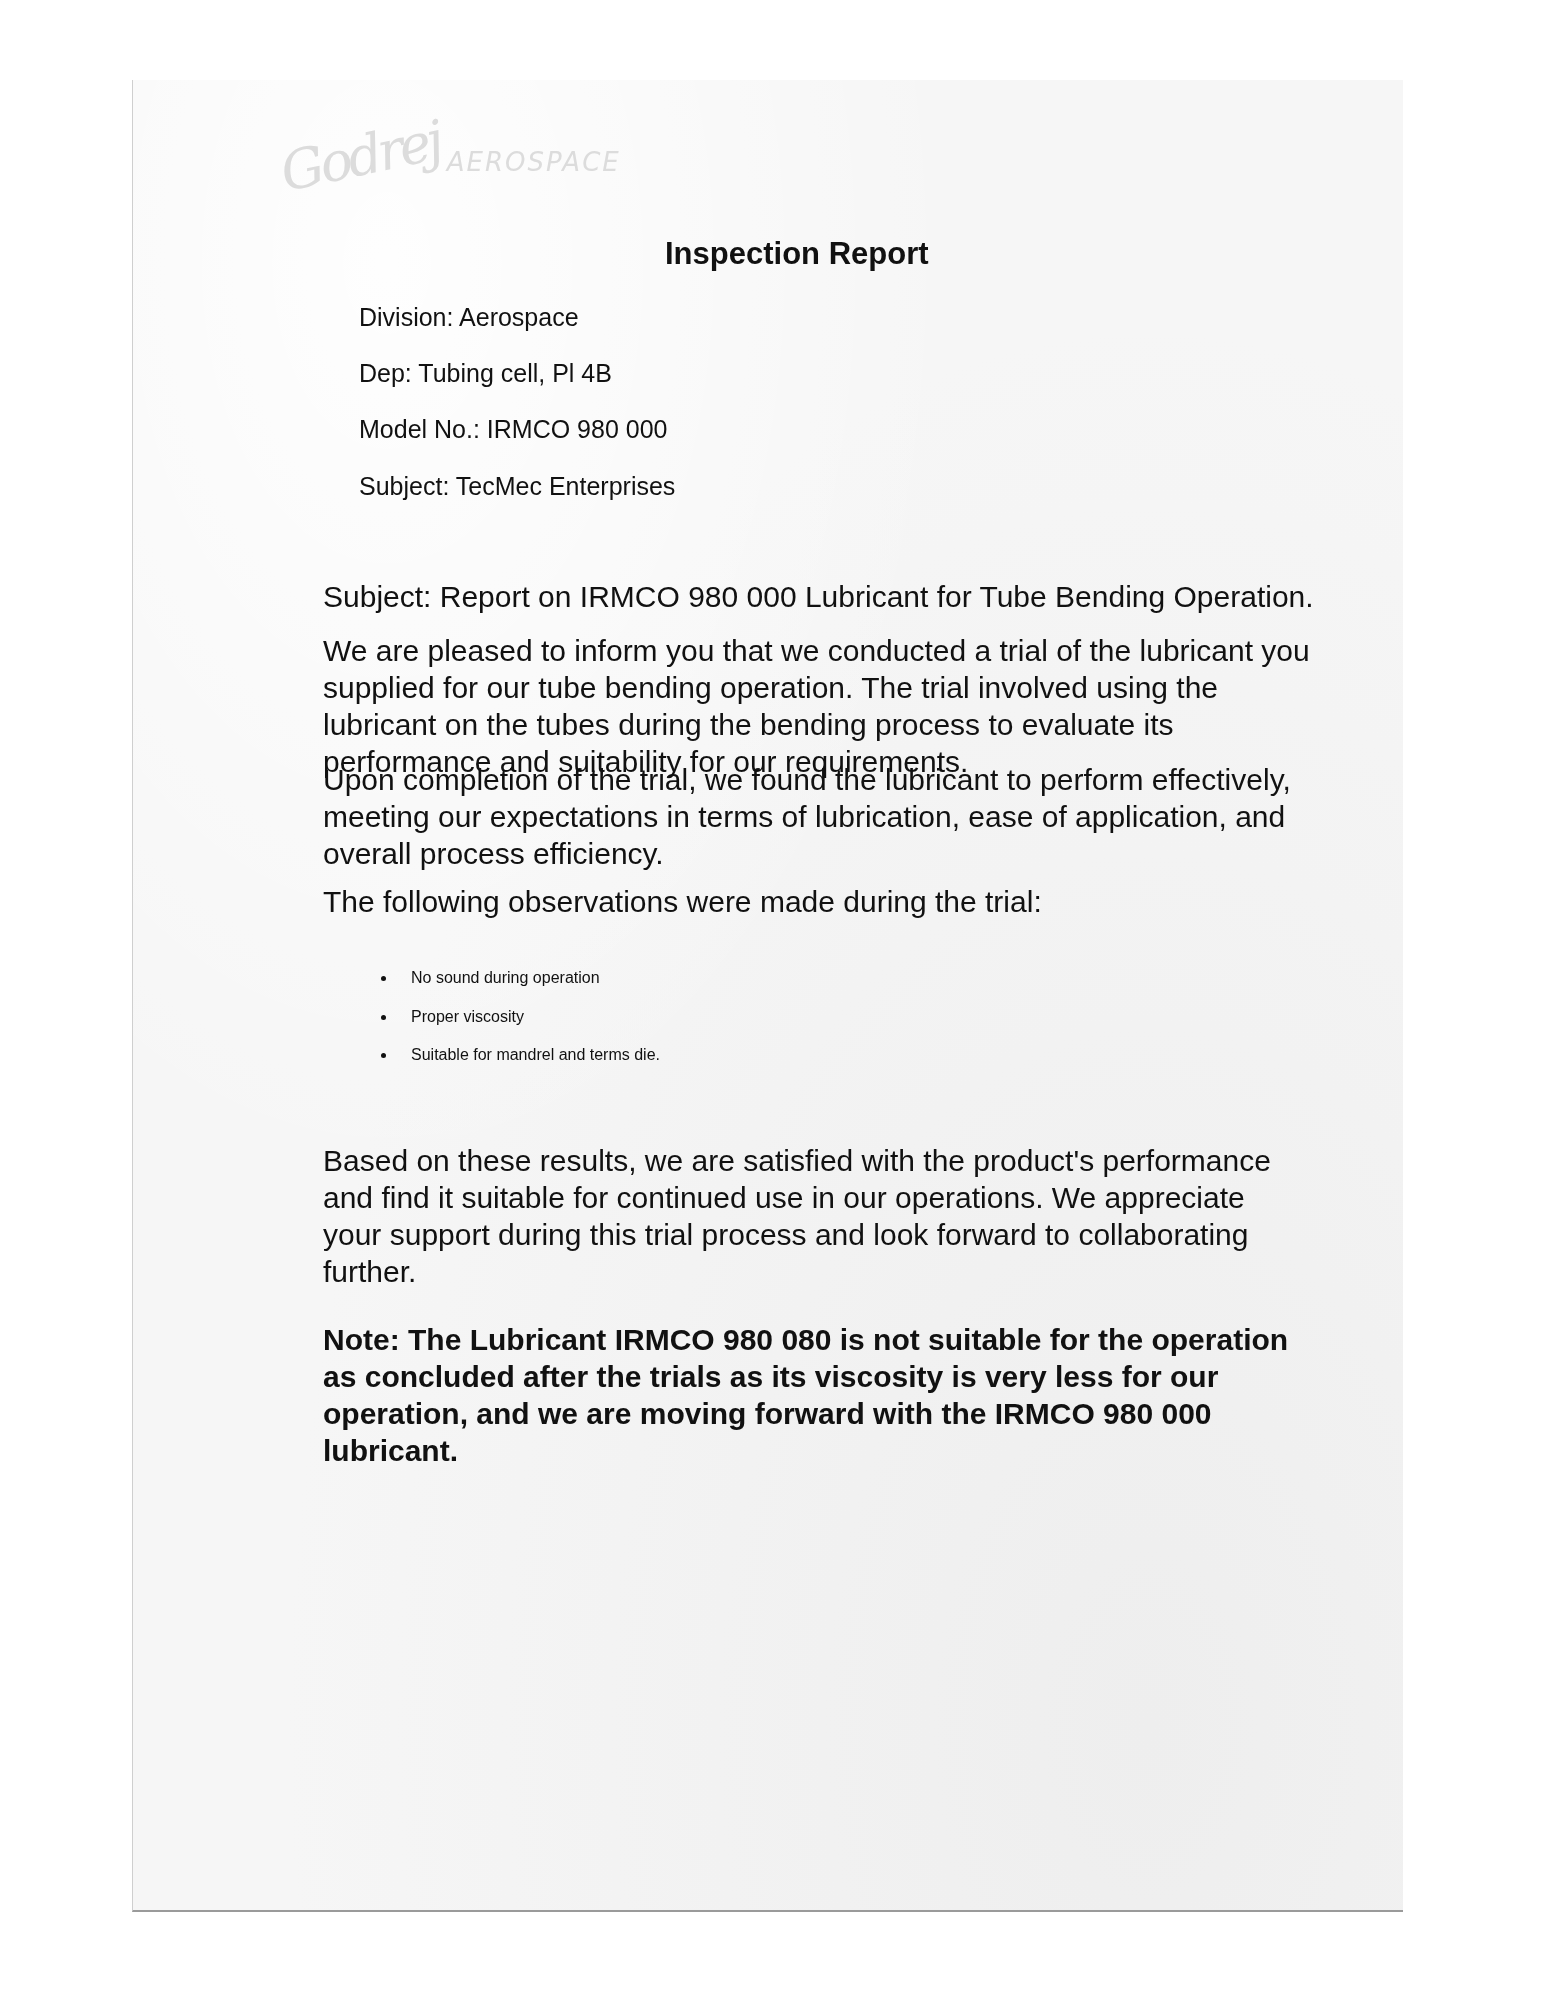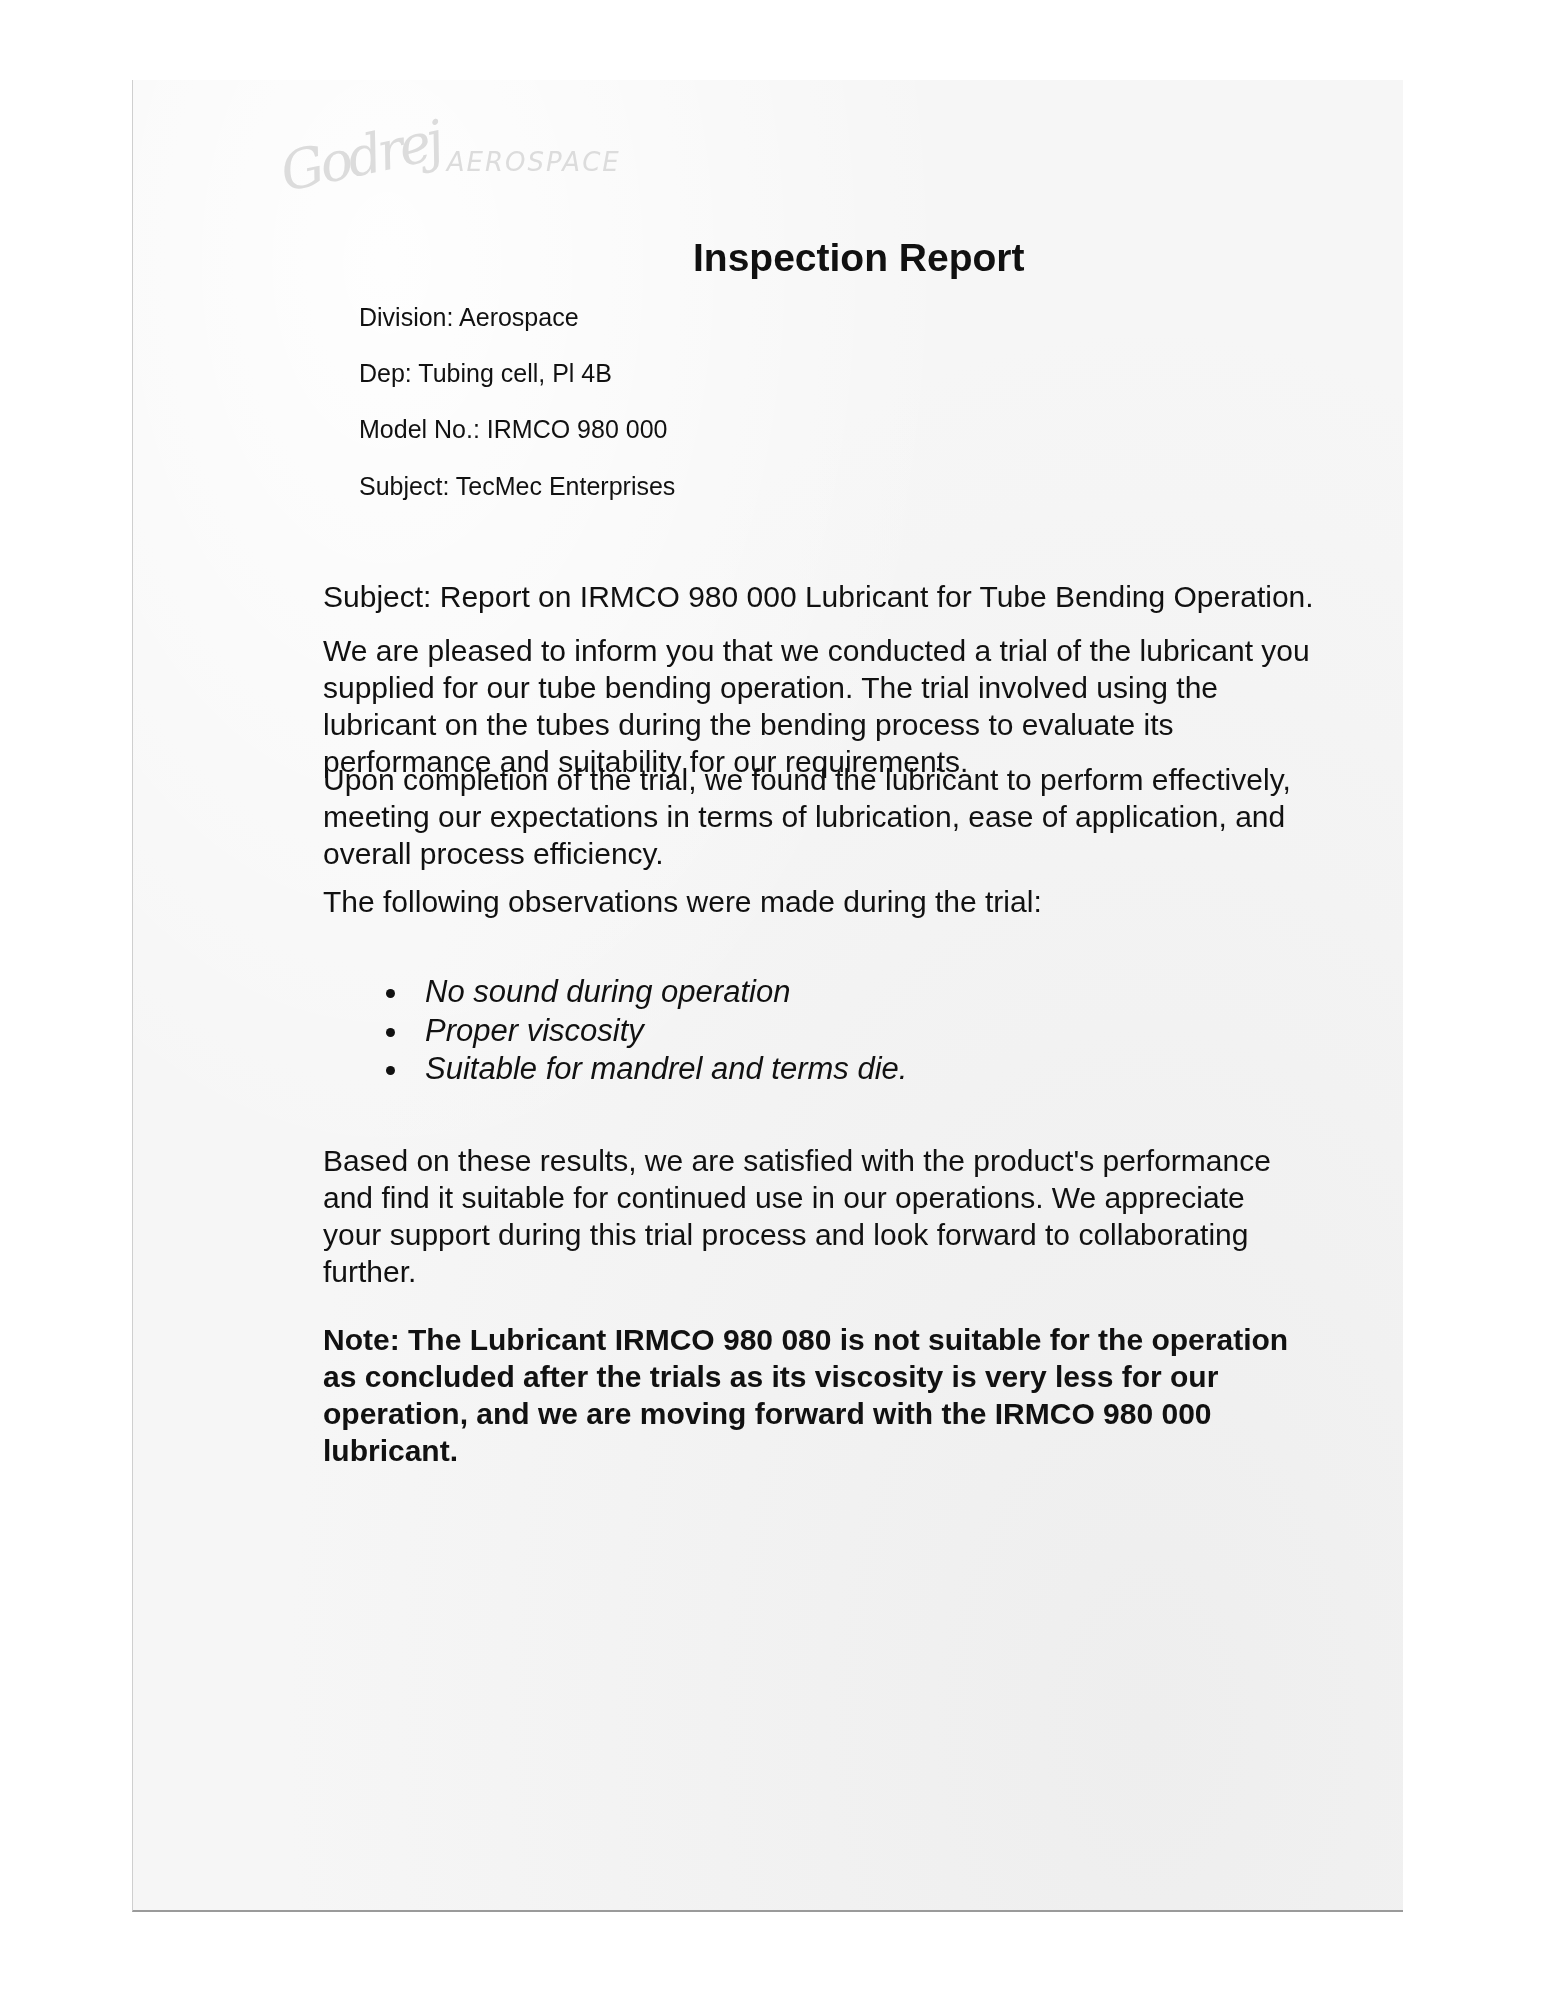--- a/index.html
+++ b/index.html
@@ -42,38 +42,38 @@
     font-family: "DejaVu Sans", sans-serif;
     font-style: italic;
     font-size: 26px;
     letter-spacing: 2px;
     margin-left: 6px;
     margin-top: 10px;
   }
   .title {
     position: absolute;
     left: 665px; top: 236px;
-    font-size: 39px; font-weight: bold; margin-left: 28px;
+    font-size: 31px; font-weight: bold;
   }
   .field {
     position: absolute; left: 322px;
     font-size: 25px;
     margin-left: 37px;
   }
   .para {
     position: absolute; left: 323px;
     width: 1000px;
     font-size: 30px;
     line-height: 37px;
   }
   .note { font-weight: bold; }
   ul.obs {
     position: absolute; left: 356px; top: 958px;
-    margin: 15px; padding: 0 0 0 40px;
-    font-size: 31px; line-height: 38.5px; font-style: italic;
+    margin: 1px; padding: 0 0 0 40px;
+    font-size: 16px; line-height: 38.5px;
   }
   ul.obs li { padding-left: 14px; }
 </style>
 </head>
 <body>
 
 <div class="paper"></div>
 
 <div class="logo">
   <span class="script">Godrej</span>

